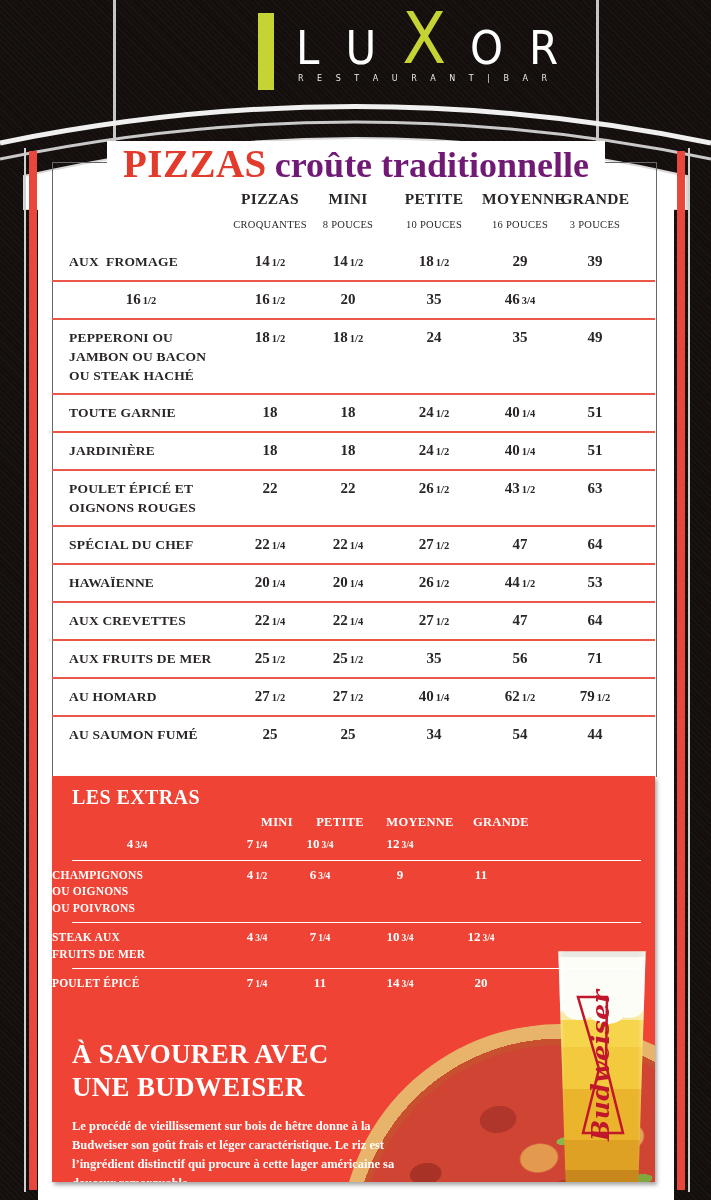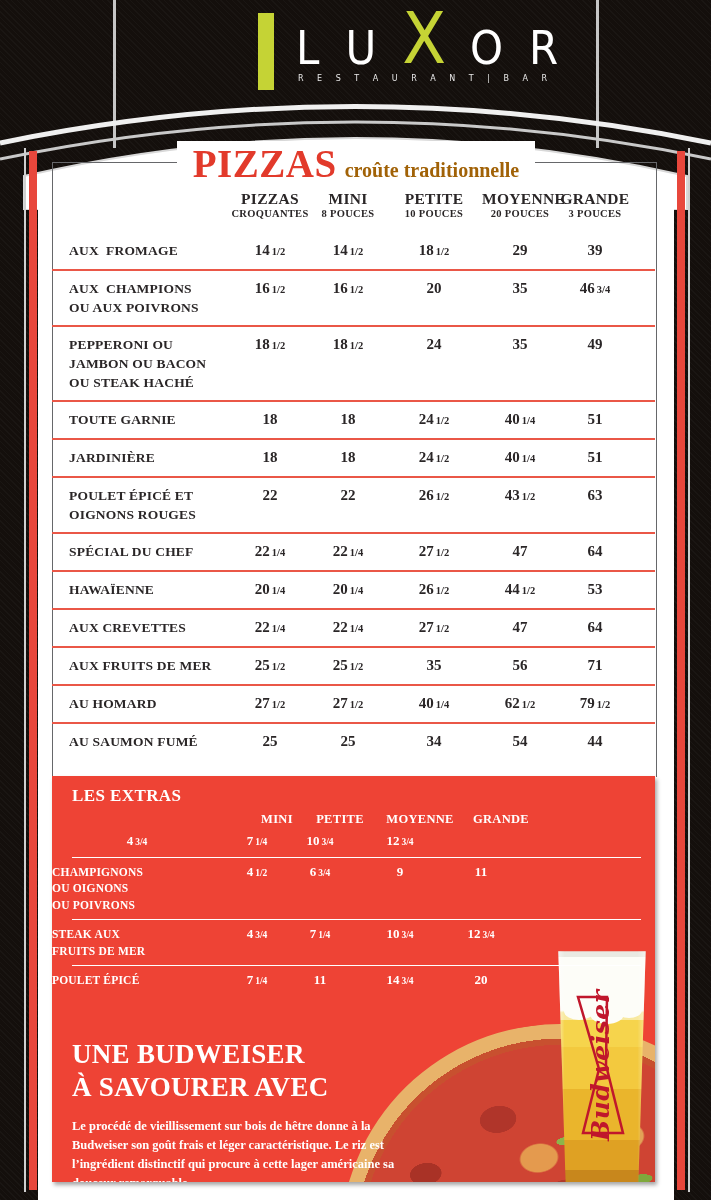--- a/index.html
+++ b/index.html
@@ -26,39 +26,39 @@
   .hairline{position:absolute; top:148px; width:2px; height:1044px; background:#cfcfcf; z-index:4;}
   .hairline.left{left:24px;} .hairline.right{left:688px;}
   .stripe{position:absolute; top:151px; width:8px; height:1039px; z-index:4;}
   .stripe.left{left:29px;} .stripe.right{left:677px;}
   
   .frame{position:absolute; left:52px; top:162px; width:603px; height:614px;
     border:1px solid #66676a; border-bottom:none; z-index:3;}
   .title-wrap{position:absolute; left:38px; top:141px; width:636px; text-align:center; z-index:5;}
   .title-inner{display:inline-block; background:#ffffff; padding:0 16px; white-space:nowrap;}
   .title-main{font-size:39px; font-weight:bold; letter-spacing:0.5px;}
-  .title-sub{font-size:20px; font-weight:bold; color:#a16207; margin-left:8px;}
+  .title-sub{font-size:36px; font-weight:bold; color:#701a75; margin-left:8px;}
   
   .ptable{position:absolute; left:52px; top:190px; width:603px; z-index:5;}
   .t-grid{display:grid; grid-template-columns:178px 80px 76px 96px 76px 74px; align-items:start;}
   .t-head{margin-bottom:14px;}
   .t-head .col{ text-align:center; color:#2a2627;}
   .t-head .col .lbl{font-size:15.5px; font-weight:bold; letter-spacing:0.3px;}
-  .t-head .col .sub{font-size:10.5px; font-weight:bold; margin-top:0; letter-spacing:0.3px;}
+  .t-head .col .sub{font-size:10.5px; font-weight:normal; margin-top:11px; letter-spacing:0.3px;}
   .t-row{padding:8px 0 8px 0; border-bottom:2px solid #ea5747;}
   .t-row:last-child{border-bottom:none;}
   .t-name{padding-left:17px; font-size:13.5px; font-weight:bold; color:#2a2627;
     line-height:19px; white-space:pre-wrap; letter-spacing:0.2px;}
   .t-price{text-align:center; font-size:15px; font-weight:bold; color:#2a2627; line-height:19px;}
   .frac{font-size:10.5px; font-weight:bold; margin-left:2px;}
   
   .panel{position:absolute; left:52px; top:776px; width:603px; height:406px;
     background:#ee4335; overflow:hidden; z-index:6; box-shadow:2px 3px 4px rgba(0,0,0,0.35);
     color:#ffffff;}
-  .x-heading{margin:10px 0 0 20px; font-size:17px; font-weight:bold; letter-spacing:0.4px; position:relative; z-index:4;}
+  .x-heading{margin:10px 0 0 20px; font-size:20px; font-weight:bold; letter-spacing:0.4px; position:relative; z-index:4;}
   .x-table{position:relative; z-index:4; margin-top:2px;}
   .x-grid{display:grid; grid-template-columns:170px 70px 56px 104px 58px; padding-left:20px; align-items:start;}
   .x-head .x-col{text-align:center; font-size:12.5px; font-weight:bold; letter-spacing:0.3px; padding-top:4px;}
   .x-row{position:relative; padding:6px 0 7px 0;}
   .x-row::after{content:""; position:absolute; left:20px; right:14px; bottom:0; height:1px; background:#ffffff;}
   .x-row:last-child::after{display:none;}
   .x-name{font-size:11.5px; font-weight:bold; line-height:16.5px; white-space:pre-wrap; letter-spacing:0.2px;}
   .x-price{text-align:center; font-size:13px; font-weight:bold; line-height:16.5px;}
   .x-price .frac{font-size:9.5px;}
   
@@ -168,39 +168,37 @@
         <div class="col">
           <div class="lbl">MINI</div>
           <div class="sub">8 POUCES</div>
         </div>
         <div class="col">
           <div class="lbl">PETITE</div>
           <div class="sub">10 POUCES</div>
         </div>
         <div class="col">
           <div class="lbl">MOYENNE</div>
-          <div class="sub">20 POUCES</div>
+          <div class="sub">16 POUCES</div>
         </div>
         <div class="col">
           <div class="lbl">GRANDE</div>
           <div class="sub">3 POUCES</div>
         </div>
       </div>
     <div id="main-rows">
         <div class="t-grid t-row">
           <div class="t-name">AUX  FROMAGE</div>
           <div class="t-price"><span>14</span><span class="frac">1/2</span></div>
           <div class="t-price"><span>14</span><span class="frac">1/2</span></div>
           <div class="t-price"><span>18</span><span class="frac">1/2</span></div>
           <div class="t-price"><span>29</span></div>
           <div class="t-price"><span>39</span></div>
         </div>
         <div class="t-grid t-row">
-          <div class="t-name">AUX  CHAMPIONS
-OU AUX POIVRONS</div>
           <div class="t-price"><span>16</span><span class="frac">1/2</span></div>
           <div class="t-price"><span>16</span><span class="frac">1/2</span></div>
           <div class="t-price"><span>20</span></div>
           <div class="t-price"><span>35</span></div>
           <div class="t-price"><span>46</span><span class="frac">3/4</span></div>
         </div>
         <div class="t-grid t-row">
           <div class="t-name">PEPPERONI OU
 JAMBON OU BACON
 OU STEAK HACHÉ</div>
@@ -328,22 +326,22 @@
             <div class="x-price"><span>7</span><span class="frac">1/4</span></div>
             <div class="x-price"><span>11</span></div>
             <div class="x-price"><span>14</span><span class="frac">3/4</span></div>
             <div class="x-price"><span>20</span></div>
           </div>
         </div>
     </div>
 
     <div class="promo">
       <div class="promo-heading">
+        <div>À SAVOURER AVEC</div>
         <div>UNE BUDWEISER</div>
-        <div>À SAVOURER AVEC</div>
       </div>
       <div class="promo-body">Le procédé de vieillissement sur bois de hêtre donne à la Budweiser son goût frais et léger caractéristique. Le riz est l’ingrédient distinctif qui procure à cette lager américaine sa douceur remarquable.</div>
     </div>
 
     <div class="glass">
       <div class="glass-body">
         <span class="foam-bump b1"></span>
         <span class="foam-bump b2"></span>
         <span class="foam-bump b3"></span>
       </div>

